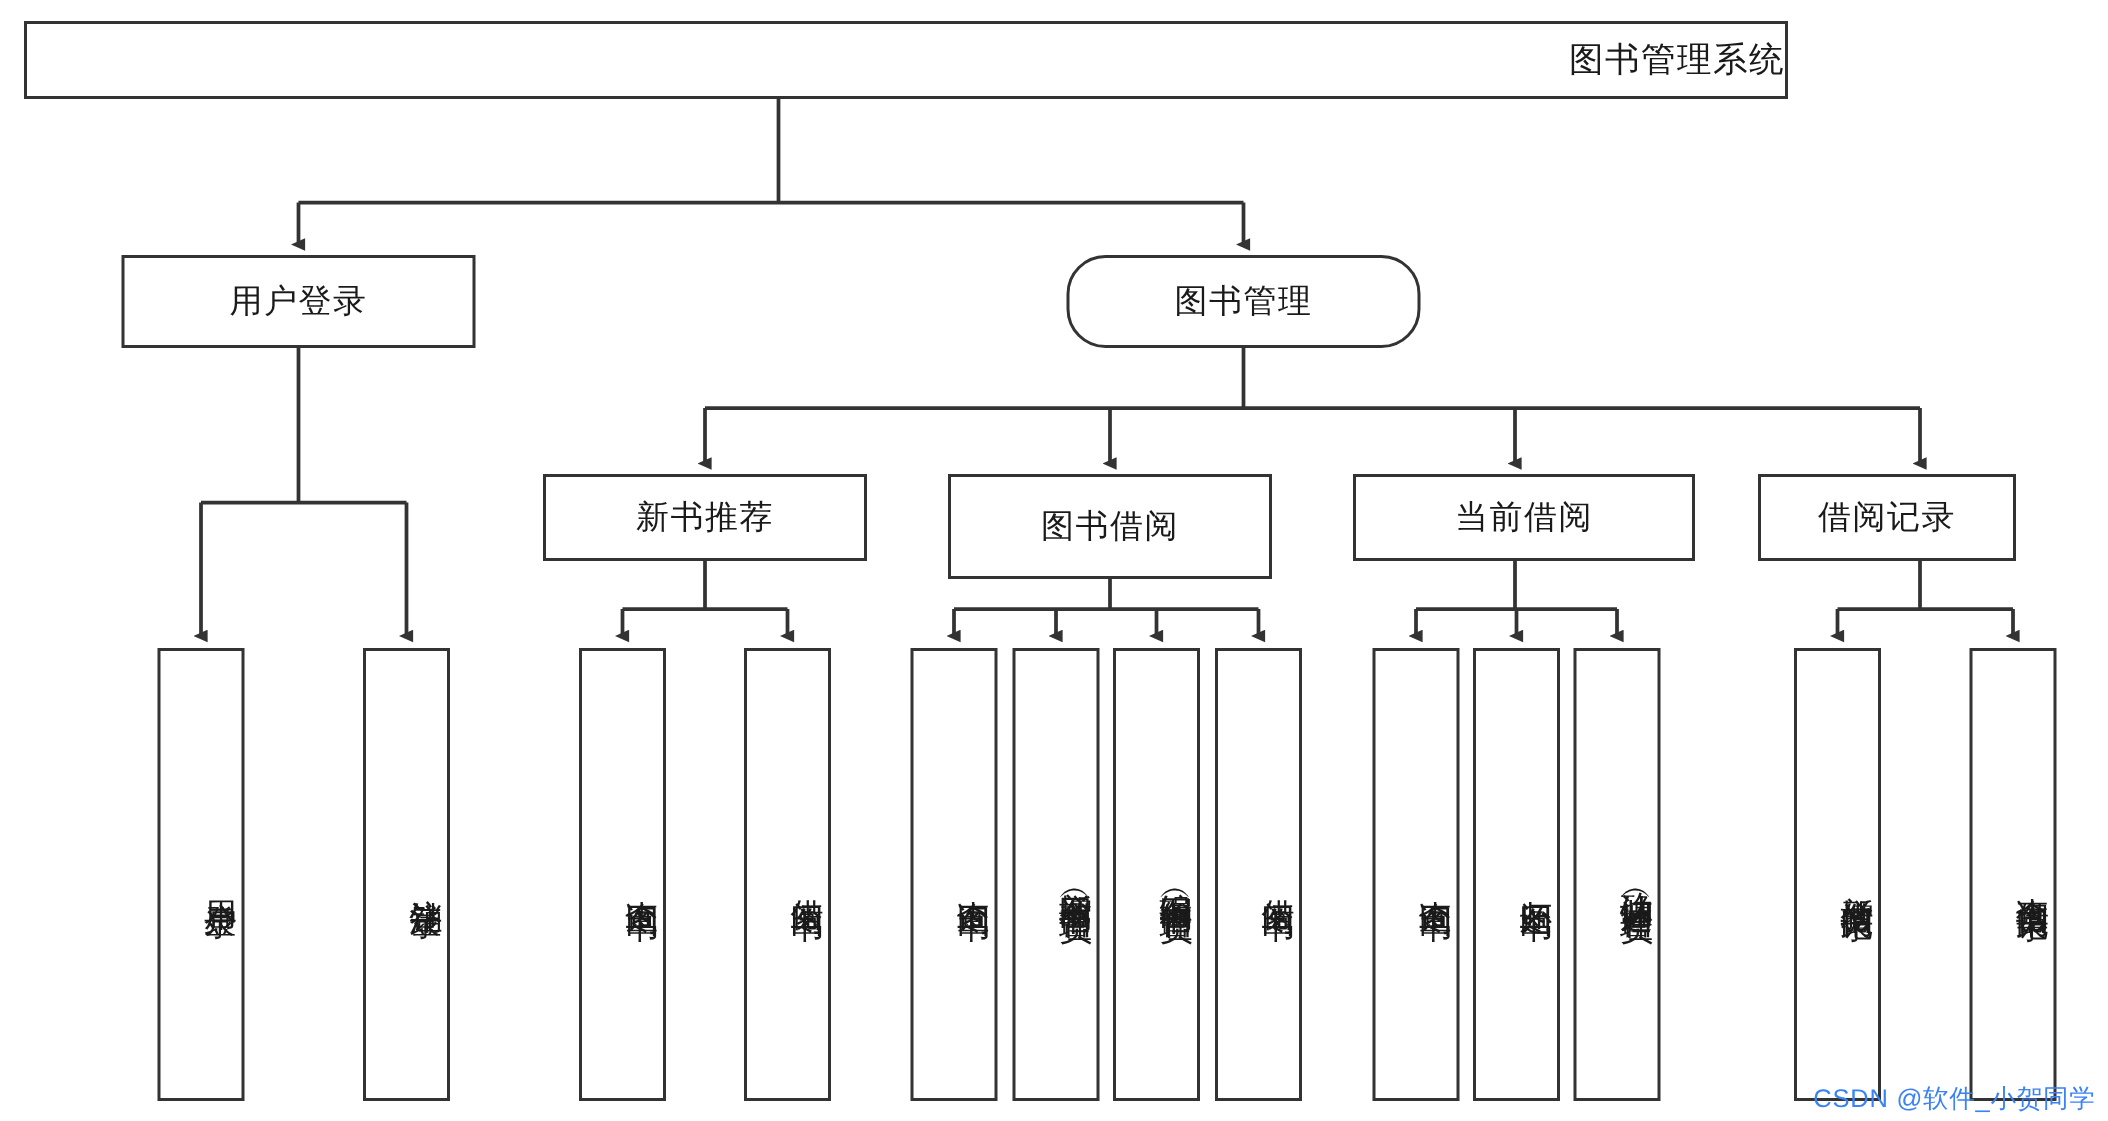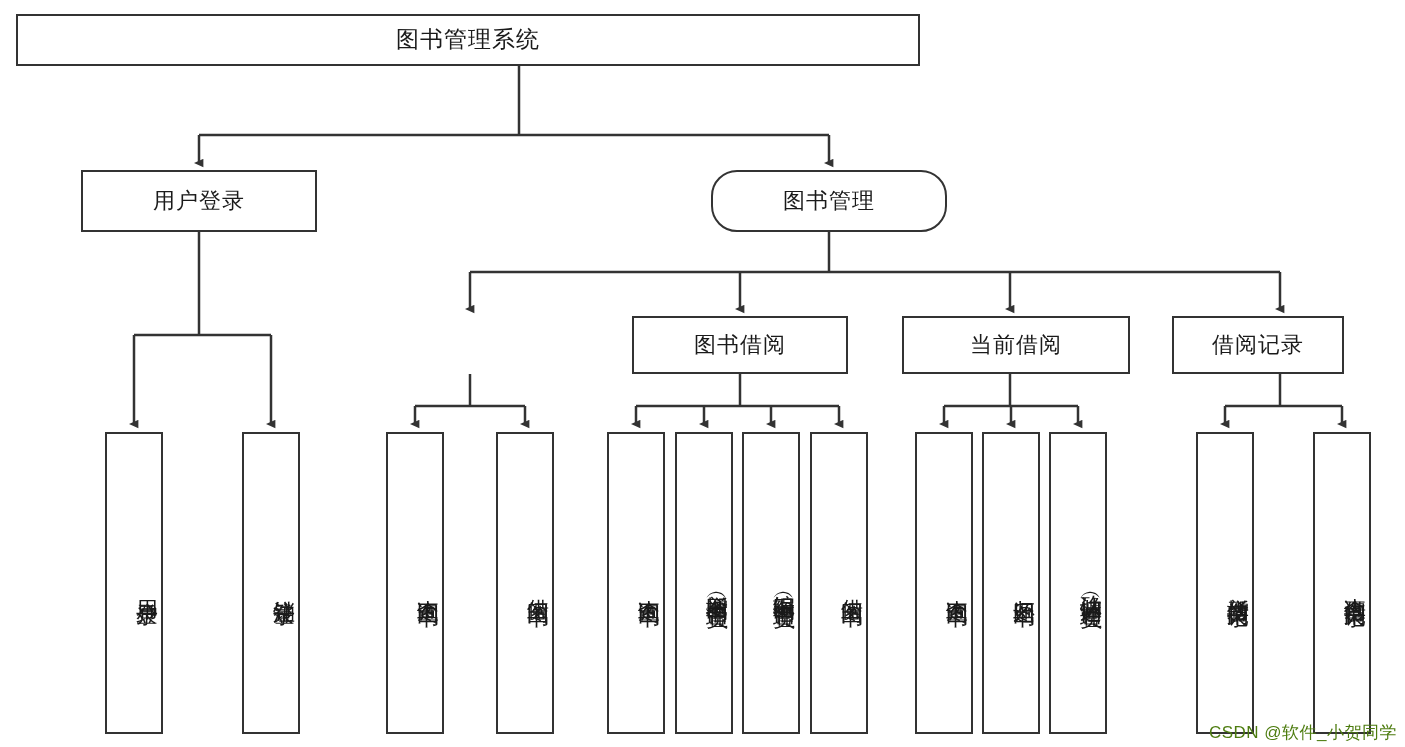--- a/index.html
+++ b/index.html
@@ -50,21 +50,21 @@
     align-items: flex-start;
     justify-content: center;
     text-align: left;
   }
   .node-v.tall { align-items: flex-start; }
   #watermark {
     position: absolute;
     right: 8px;
     bottom: 3px;
     font-size: 17px;
-    color: #4d7c0f;
+    color: #3b82f6;
     letter-spacing: 0.5px;
     white-space: nowrap;
     user-select: none;
   }
 </style>
 </head>
 <body>
 
 <div id="canvas">
 
@@ -111,32 +111,35 @@
       <path d="M1011,406 L1011,424" marker-end="url(#arrow)"></path>
       <path d="M1078,406 L1078,424" marker-end="url(#arrow)"></path>
 
       <path d="M1280,374 L1280,406"></path>
       <path d="M1225,406 L1342,406"></path>
       <path d="M1225,406 L1225,424" marker-end="url(#arrow)"></path>
       <path d="M1342,406 L1342,424" marker-end="url(#arrow)"></path>
     </g>
   </svg>
 
-  <div class="node node-h node-root" style="left:16px; top:14px; width:904px; height:52px;">
+  <div class="node node-h node-root" style="left:16px; top:14px; width:1176px; height:52px;justify-content:flex-end;">
     <span>图书管理系统</span>
   </div>
 
   <div class="node node-h" style="left:81px; top:170px; width:236px; height:62px;">
     <span>用户登录</span>
   </div>
   <div class="node node-h" style="left:711px; top:170px; width:236px; height:62px;border-radius:26px;">
     <span>图书管理</span>
   </div>
 
-  <div class="node node-h" style="left:632px; top:316px; width:216px; height:58px;">
+  <div class="node node-h" style="left:362px; top:316px; width:216px; height:58px;">
+    <span>新书推荐</span>
+  </div>
+  <div class="node node-h" style="left:632px; top:316px; width:216px; height:70px;">
     <span>图书借阅</span>
   </div>
   <div class="node node-h" style="left:902px; top:316px; width:228px; height:58px;">
     <span>当前借阅</span>
   </div>
   <div class="node node-h" style="left:1172px; top:316px; width:172px; height:58px;">
     <span>借阅记录</span>
   </div>
 
   <div class="node node-v" style="left:105px; top:432px; width:58px; height:302px;">

